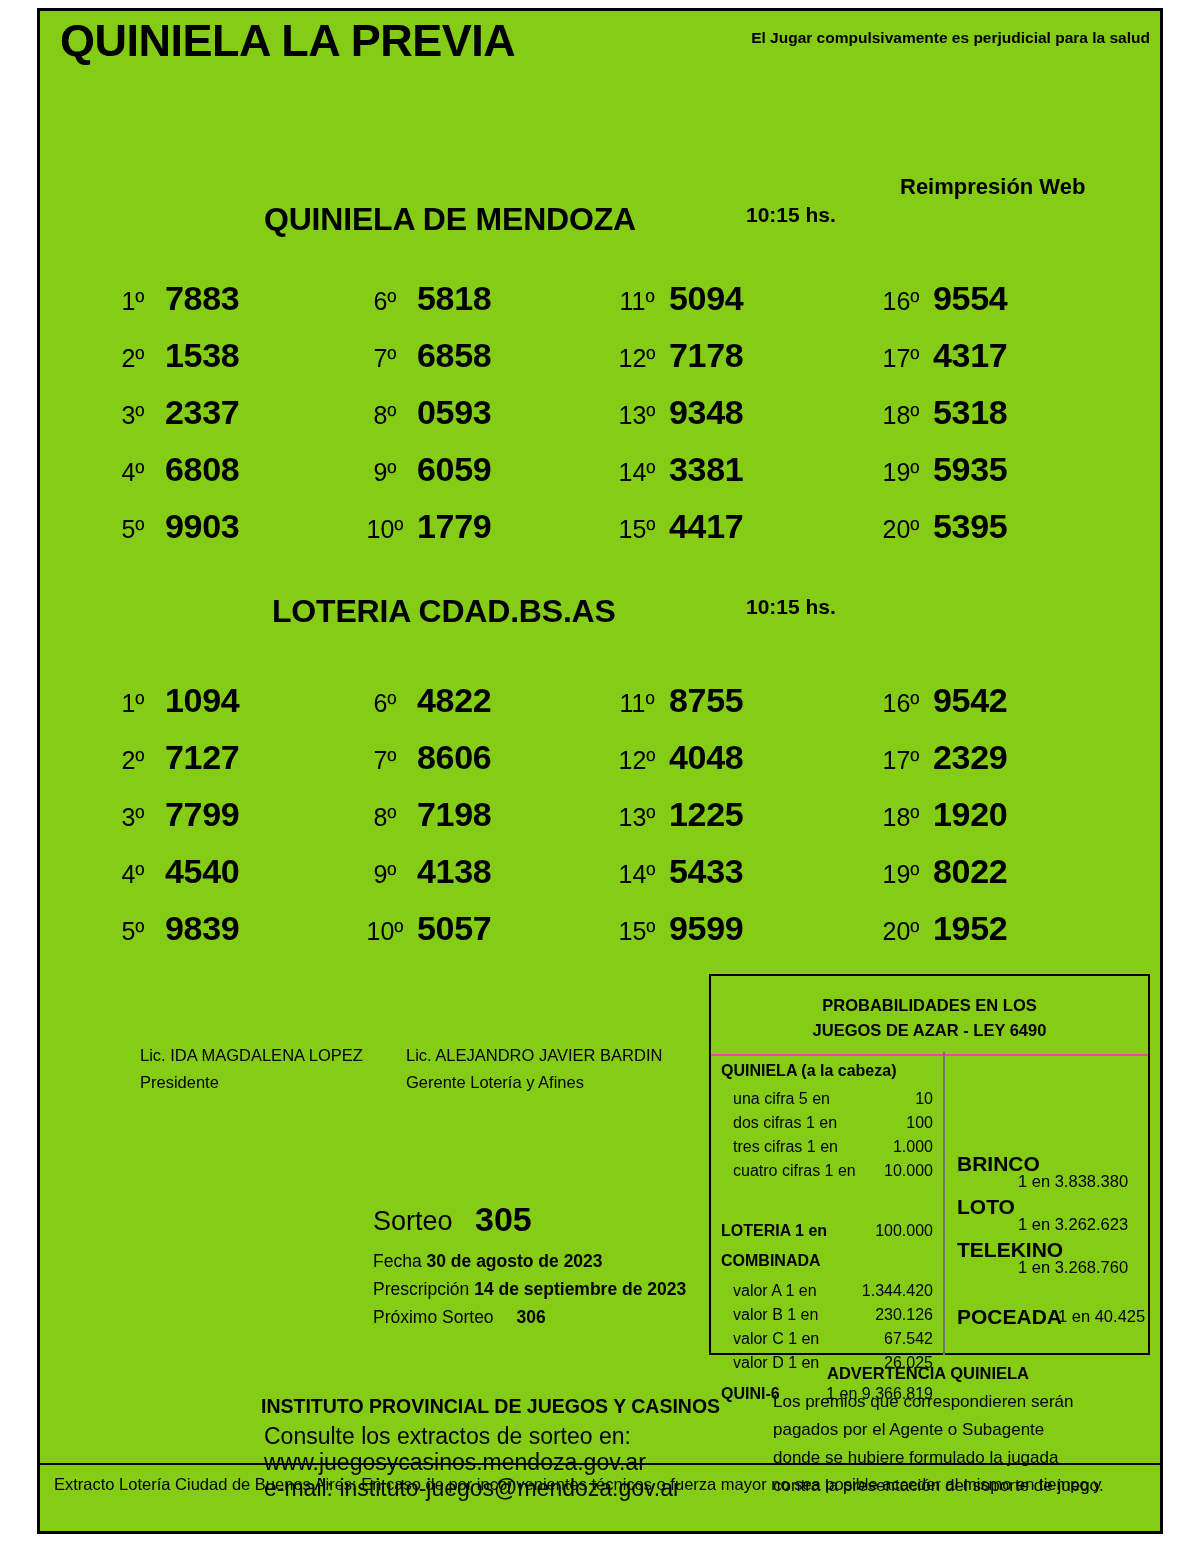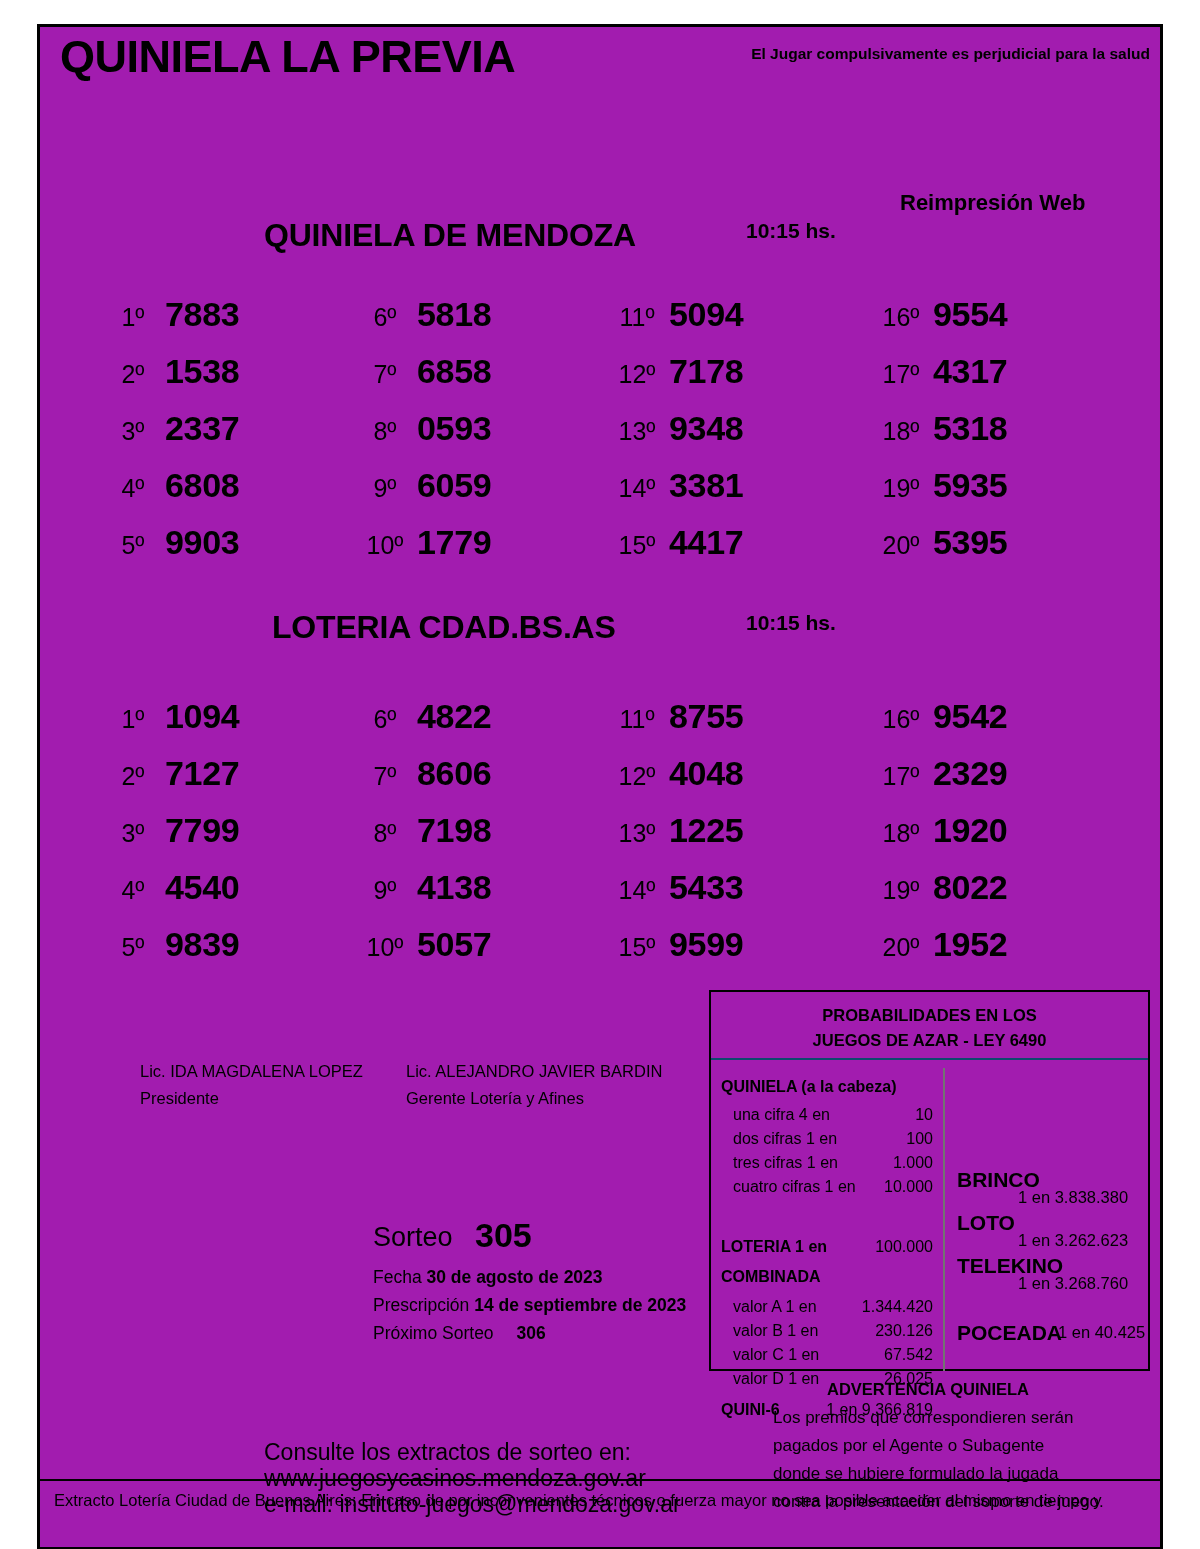--- a/index.html
+++ b/index.html
@@ -11,26 +11,26 @@
     width: 1200px;
     height: 1549px;
     font-family: "Liberation Sans", sans-serif;
     color: #000000;
     overflow: hidden;
   }
 
   .page {
     position: absolute;
     left: 37px;
-    top: 24px;
+    top: 8px;
     width: 1126px;
     height: 1526px;
     border: 3px solid #000;
     box-sizing: border-box;
-    background: #a21caf;
+    background: #84cc16;
   }
 
   
   .hdr {
     position: absolute;
     left: 0; top: 0;
     width: 100%;
     height: 62px;
   }
   .brand {
@@ -127,28 +127,28 @@
     top: 963px;
     width: 441px;
     height: 381px;
     border: 2px solid #000;
     box-sizing: border-box;
   }
   .prob-title {
     position: absolute;
     left: 0; top: 0;
     width: 100%;
-    height: 68px;
-    border-bottom: 2px solid #0c4a6e;
+    height: 80px;
+    border-bottom: 2px solid #ec4899;
     box-sizing: border-box;
     text-align: center;
     font-size: 16.5px;
     font-weight: bold;
     line-height: 25px;
-    padding-top: 11px;
+    padding-top: 17px;
   }
   .prob-body {
     position: absolute;
     left: 0;
     top: 76px;
     width: 100%;
     height: 303px;
   }
   .prob-left {
     position: absolute;
@@ -445,21 +445,21 @@
 
   <div class="probbox">
     <div class="prob-title">
       <div>PROBABILIDADES EN LOS</div>
       <div>JUEGOS DE AZAR - LEY 6490</div>
     </div>
     <div class="prob-body">
       <div class="prob-left" id="prob-left">
           <div class="prow prow-b" style="top: 10px; left: 0px; right: 0px; padding-left: 10px;">QUINIELA (a la cabeza)</div>
           <div class="prow" style="top: 38px; left: 0px; right: 0px;">
-            <span class="plabel ind">una cifra  4 en</span>
+            <span class="plabel ind">una cifra  5 en</span>
             <span class="pval">10</span>
           </div>
           <div class="prow" style="top: 62px; left: 0px; right: 0px;">
             <span class="plabel ind">dos cifras 1 en</span>
             <span class="pval">100</span>
           </div>
           <div class="prow" style="top: 86px; left: 0px; right: 0px;">
             <span class="plabel ind">tres cifras 1 en</span>
             <span class="pval">1.000</span>
           </div>
@@ -505,20 +505,21 @@
         </div>
     </div>
   </div>
 
   <div class="adv-title">ADVERTENCIA QUINIELA</div>
   <div class="adv-line" style="top:1381px;">Los premios que correspondieren serán</div>
   <div class="adv-line" style="top:1409px;">pagados por el Agente o Subagente</div>
   <div class="adv-line" style="top:1437px;">donde se hubiere formulado la jugada</div>
   <div class="adv-line" style="top:1465px;">contra la presentación del soporte de juego.</div>
 
+  <div class="inst-title">INSTITUTO PROVINCIAL DE JUEGOS Y CASINOS</div>
   <div class="inst-line" style="top:1412px;">Consulte los extractos de sorteo en:</div>
   <div class="inst-line" style="top:1438px;">www.juegosycasinos.mendoza.gov.ar</div>
   <div class="inst-line" style="top:1464px;">e-mail:  instituto-juegos@mendoza.gov.ar</div>
 
   <div class="footsep"></div>
   <div class="footnote">
     <div>Extracto Lotería Ciudad de Buenos Aires: En caso de por inconvenientes técnicos o fuerza mayor no sea posible acceder al mismo en tiempo y</div>
   </div>
 
 </div>

